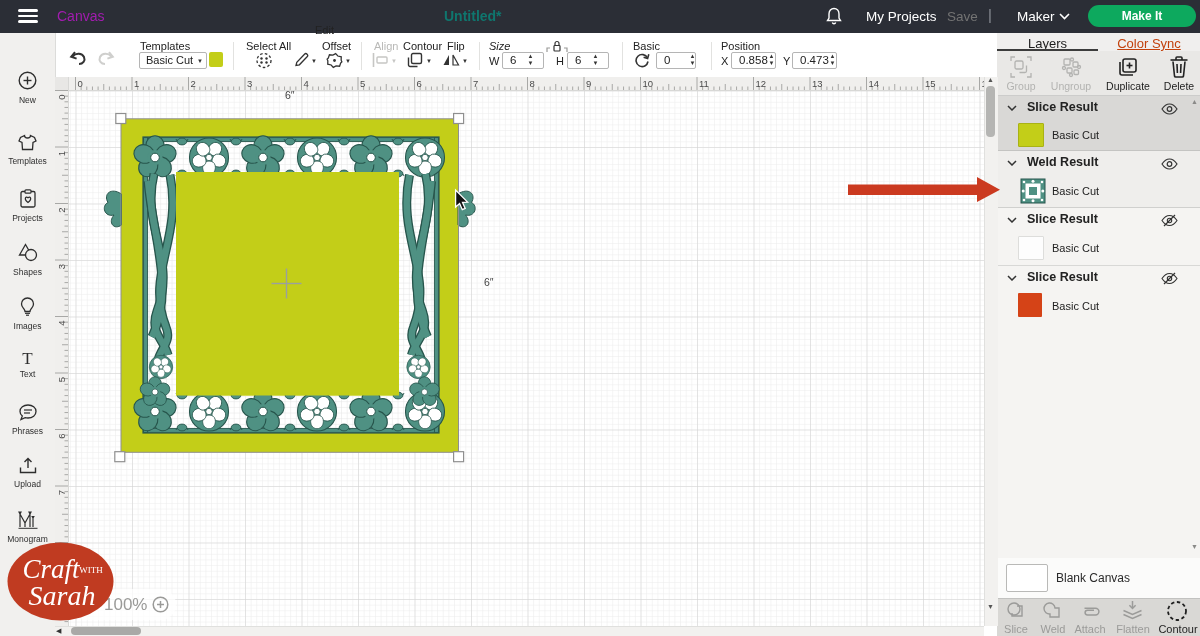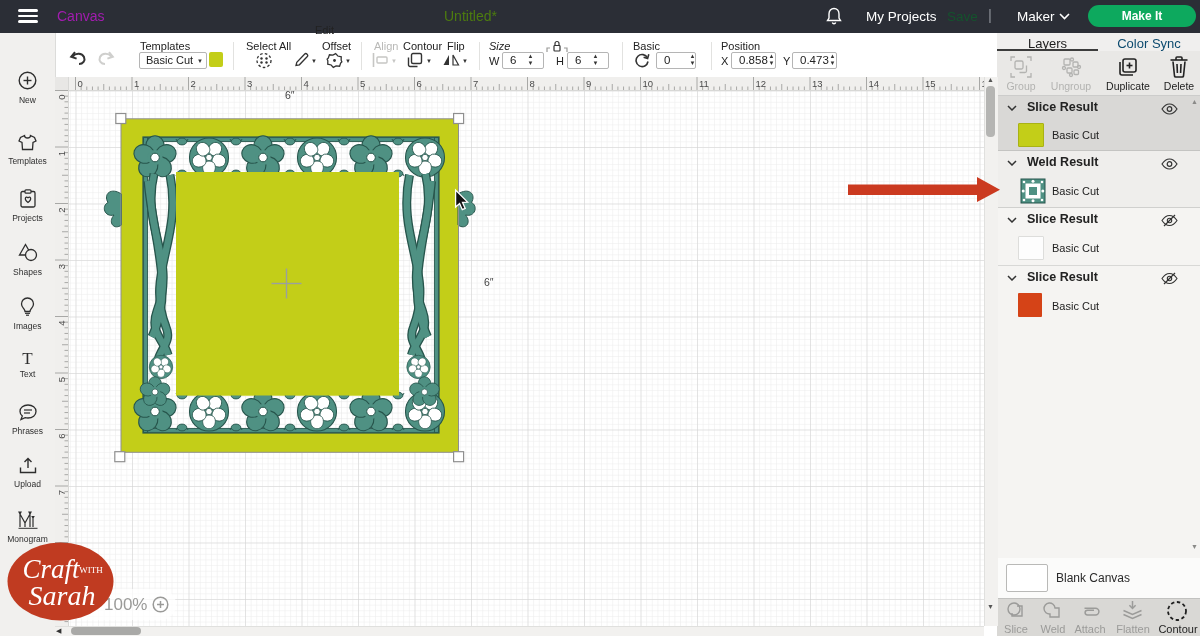--- a/index.html
+++ b/index.html
@@ -17,27 +17,27 @@
 </head>
 <body>
 
 <div class="abs" style="left:0;top:0;width:1200px;height:33px;background:#2b2e36;"></div>
 <div class="abs" style="left:18px;top:9px;width:20px;height:14px;">
   <div style="height:2.5px;background:#fff;border-radius:2px;"></div>
   <div style="height:2.5px;background:#fff;border-radius:2px;margin-top:3px;"></div>
   <div style="height:2.5px;background:#fff;border-radius:2px;margin-top:3px;"></div>
 </div>
 <div class="abs" style="left:57px;top:8px;color:#a21caf;font-size:14px;">Canvas</div>
-<div class="abs" style="left:444px;top:8px;color:#4d7c0f;font-size:14px;font-weight:normal;">Untitled*</div>
+<div class="abs" style="left:444px;top:8px;color:#0f766e;font-size:14px;font-weight:bold;">Untitled*</div>
 <svg class="abs" style="left:826px;top:7px;" width="16" height="19" viewBox="0 0 16 19">
   <path d="M8 1.5 C5 1.5 3 3.8 3 7 L3 11 L1.5 13.5 L14.5 13.5 L13 11 L13 7 C13 3.8 11 1.5 8 1.5 Z" fill="none" stroke="#fff" stroke-width="1.4"></path>
   <path d="M6.3 15.5 a1.8 1.8 0 0 0 3.4 0" fill="none" stroke="#fff" stroke-width="1.4"></path>
 </svg>
 <div class="abs" style="left:866px;top:9px;color:#fff;font-size:13.5px;">My Projects</div>
-<div class="abs" style="left:947px;top:9px;color:#14532d;font-size:13.5px;">Save</div>
+<div class="abs" style="left:947px;top:9px;color:#737373;font-size:13.5px;">Save</div>
 <div class="abs" style="left:988px;top:6px;color:#8a8d94;font-size:15px;">|</div>
 <div class="abs" style="left:1017px;top:9px;color:#fff;font-size:13.5px;">Maker</div>
 <svg class="abs" style="left:1059px;top:13px;" width="11" height="7" viewBox="0 0 11 7">
   <path d="M1 1 L5.5 5.5 L10 1" fill="none" stroke="#fff" stroke-width="1.6"></path>
 </svg>
 <div class="abs" style="left:1088px;top:5px;width:108px;height:22px;background:#0da95e;border-radius:12px;
   color:#fff;font-size:12px;font-weight:bold;text-align:center;line-height:22px;">Make It</div>
 
 <div class="abs" style="left:0;top:33px;width:55px;height:603px;background:#f1f0ee;border-right:1px solid #dcdcda;"></div>
 <div id="sideicons">
@@ -639,21 +639,21 @@
 <text x="230" y="22" font-size="10.5" fill="#444">6″</text>
 <text x="429" y="209" font-size="10.5" fill="#444">6″</text>
 <g transform="translate(400.6,113.1)">
       <path d="M0 0 L0 17 L4 13.4 L6.7 19.6 L9.6 18.3 L6.9 12.2 L12 12 Z" fill="#111" stroke="#fff" stroke-width="1.3"></path>
     </g>
 </svg>
 
 <div id="rightpanel">
 <div class="abs" style="left:997px;top:33px;width:203px;height:18px;background:#f0efee;border-bottom:1px solid #c9c9c7;"></div>
 <div class="abs" style="left:997px;top:36px;width:101px;text-align:center;font-size:13px;color:#1d1d1d;">Layers</div>
-<div class="abs" style="left:1098px;top:36px;width:102px;text-align:center;font-size:13px;color:#0c4a6e;">Color Sync</div>
+<div class="abs" style="left:1098px;top:36px;width:102px;text-align:center;font-size:13px;color:#c2410c;text-decoration:underline;">Color Sync</div>
 <div class="abs" style="left:997px;top:49px;width:101px;height:2px;background:#3c3c3c;"></div>
 <div class="abs" style="left:997px;top:51px;width:203px;height:44px;background:#e9e8e6;border-bottom:1px solid #cccccb;"></div>
 <svg class="abs" style="left:1010px;top:56px;" width="22" height="22" viewBox="0 0 22 22">
 <g fill="none" stroke="#b3b3b1" stroke-width="1.3">
 <path d="M1 5 L1 1 L5 1 M17 1 L21 1 L21 5 M21 17 L21 21 L17 21 M5 21 L1 21 L1 17"></path>
 <rect x="5" y="5" width="8" height="8" rx="1.5"></rect>
         <path d="M16.5 9.5 L16.5 15 C16.5 16 16 16.5 15 16.5 L9.5 16.5"></path>
 </g>
     </svg>
 <svg class="abs" style="left:1060px;top:56px;" width="22" height="22" viewBox="0 0 22 22">

